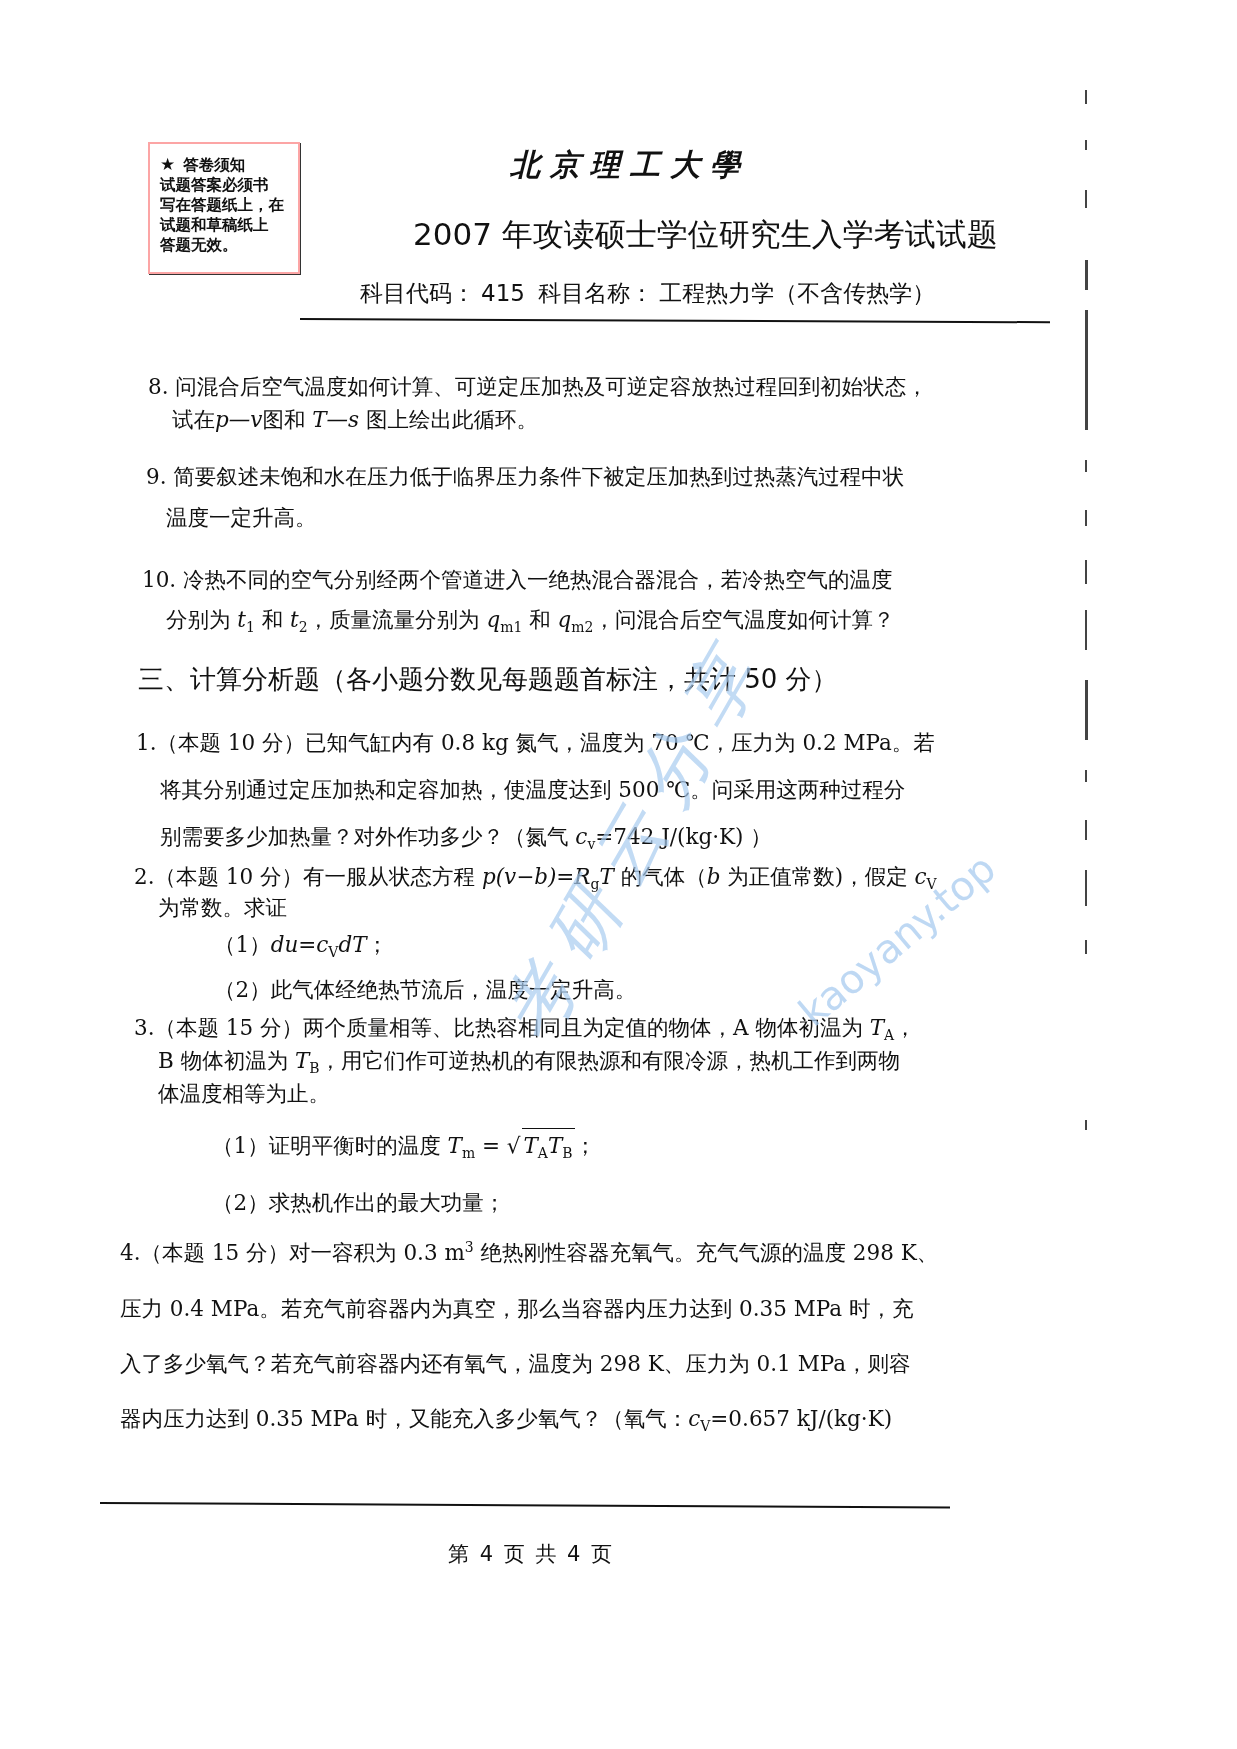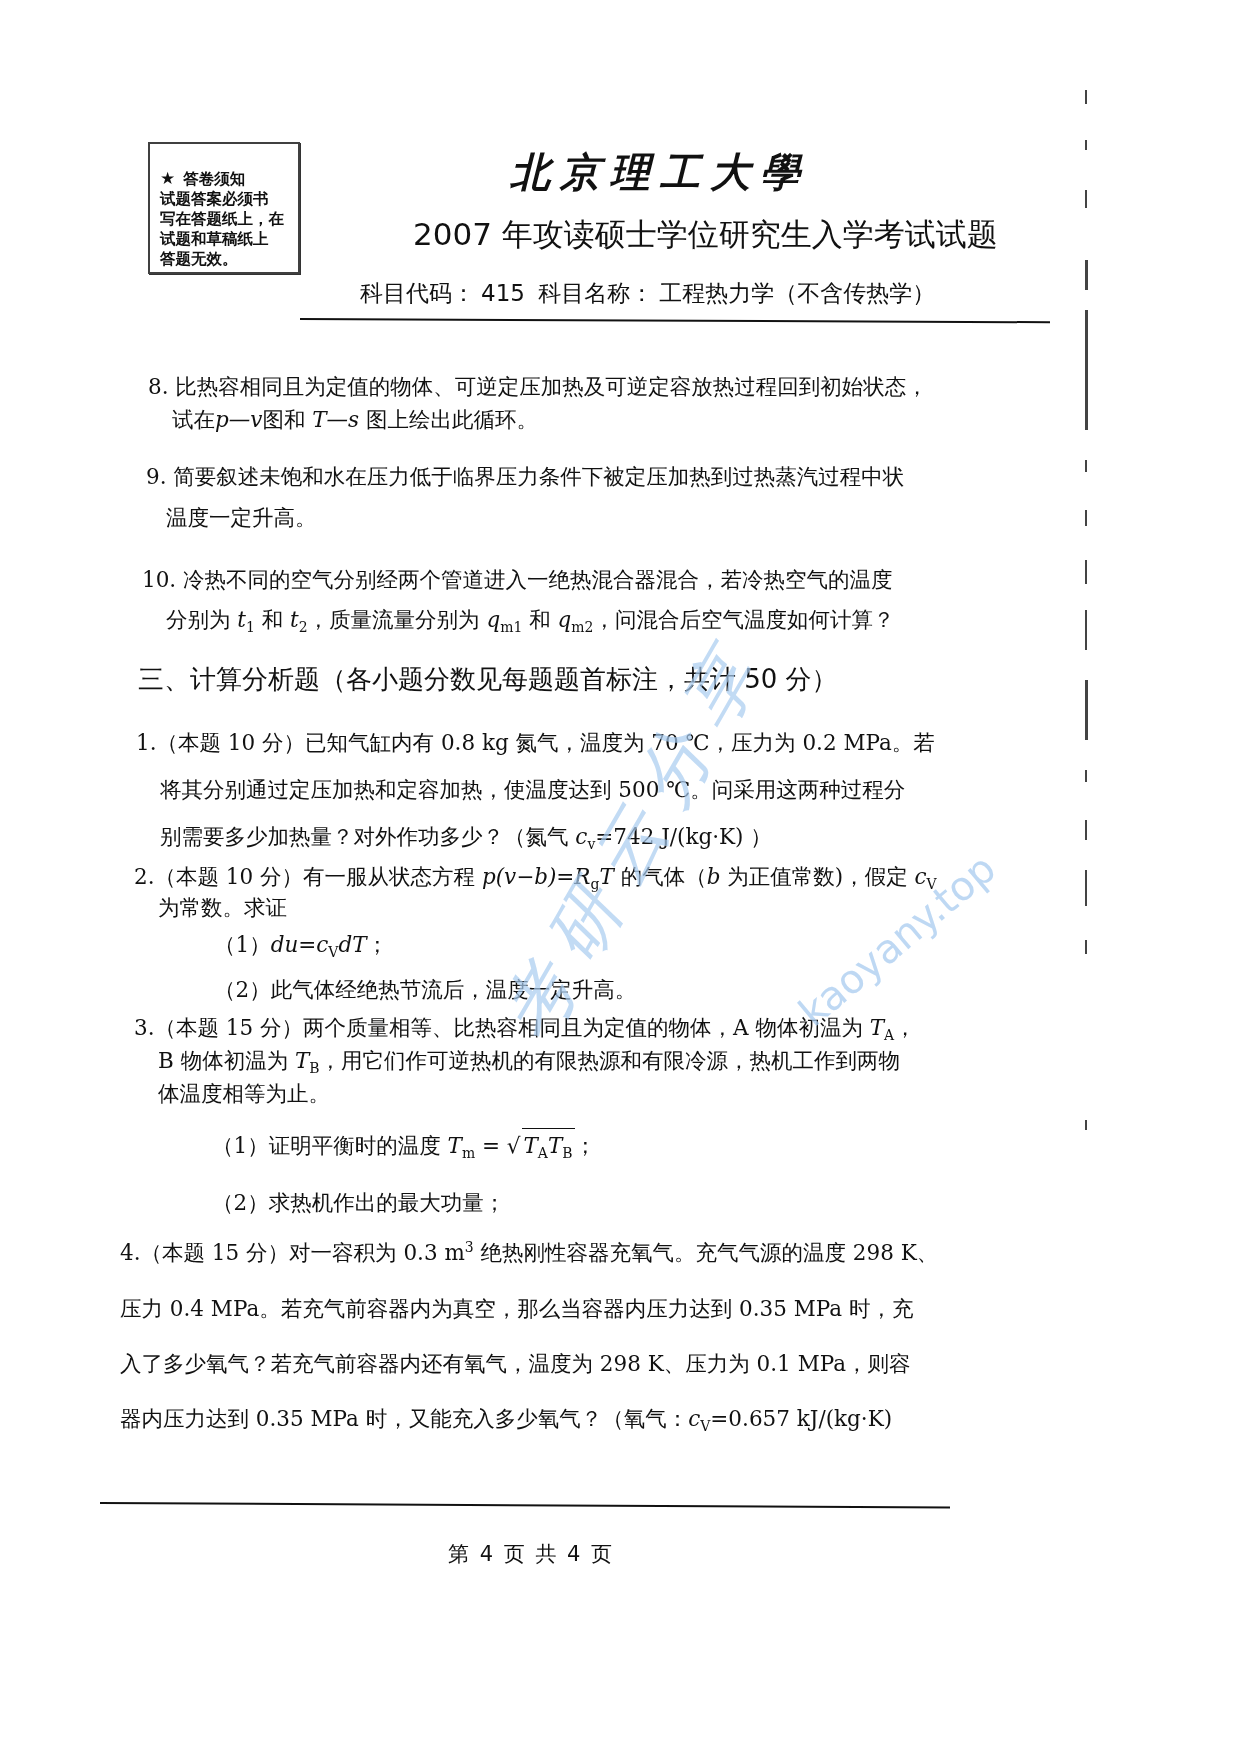--- a/index.html
+++ b/index.html
@@ -4,28 +4,28 @@
 <style>
   html, body { margin: 0; padding: 0; background: #ffffff; }
   body {
     width: 1237px; height: 1749px; position: relative; overflow: hidden;
     font-family: "DejaVu Serif", "Liberation Serif", serif;
     color: #111;
   }
   .abs { position: absolute; white-space: nowrap; }
   .notice-box {
     position: absolute; left: 148px; top: 142px; width: 152px; height: 132px;
-    border: 2px solid #404040; box-shadow: 1px 1px 0 #333;
-    padding: 24px 10px; box-sizing: border-box;
+    border: 2px solid #fca5a5; box-shadow: 1px 1px 0 #333;
+    padding: 10px 10px; box-sizing: border-box;
     font-family: "DejaVu Sans", sans-serif; font-size: 15.5px; line-height: 20px; font-weight: bold;
   }
   .notice-box .nl { display: block; white-space: nowrap; }
   .notice-box .star { font-size: 17px; margin-right: 8px; }
   .uni-title {
-    left: 510px; top: 145px; font-size: 40px; font-weight: bold; letter-spacing: 10px;
+    left: 510px; top: 145px; font-size: 30px; font-weight: bold; letter-spacing: 10px;
     font-family: "DejaVu Serif", serif; font-style: italic;
   }
   .exam-title { left: 413px; top: 214px; font-size: 31px; font-family: "DejaVu Sans", sans-serif; }
   .subject-line { left: 360px; top: 278px; font-size: 23px; font-family: "DejaVu Sans", sans-serif; }
   .subject-line .val { text-underline-offset: 5px; padding: 0 6px; }
   .header-rule { position: absolute; left: 300px; top: 318px; width: 750px; height: 0; border-top: 2px solid #111; transform: rotate(0.25deg); transform-origin: left; }
   .q { font-size: 21.5px; font-family: "DejaVu Serif", serif; }
   .q i { font-style: italic; }
   .sec { font-size: 26px; font-family: "DejaVu Sans", sans-serif; }
   .footer-rule { position: absolute; left: 100px; top: 1502px; width: 850px; border-top: 2px solid #111; transform: rotate(0.3deg); transform-origin: left; }
@@ -54,21 +54,21 @@
 <div class="abs uni-title">北京理工大學</div>
 <div class="abs exam-title">2007 年攻读硕士学位研究生入学考试试题</div>
 <div class="abs subject-line">
   <span>科目代码：</span><span class="val">415</span>
   <span>科目名称：</span><span class="val">工程热力学（不含传热学）</span>
 </div>
 <div class="header-rule"></div>
 
 <div class="abs q" style="left:148px; top:372px;">
   <span>8.</span>
-  <span>比热容相同且为定值的物体、可逆定压加热及可逆定容放热过程回到初始状态，</span>
+  <span>问混合后空气温度如何计算、可逆定压加热及可逆定容放热过程回到初始状态，</span>
 </div>
 <div class="abs q" style="left:172px; top:405px;">
   <span>试在</span><i>p—v</i><span>图和</span>
   <i>T—s</i>
   <span>图上绘出此循环。</span>
 </div>
 
 <div class="abs q" style="left:146px; top:462px;">
   <span>9.</span>
   <span>简要叙述未饱和水在压力低于临界压力条件下被定压加热到过热蒸汽过程中状</span>

